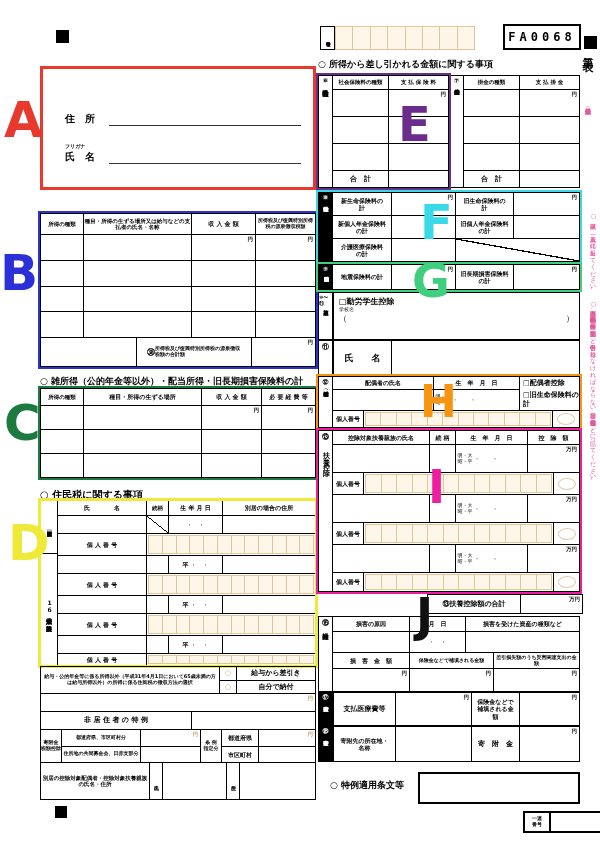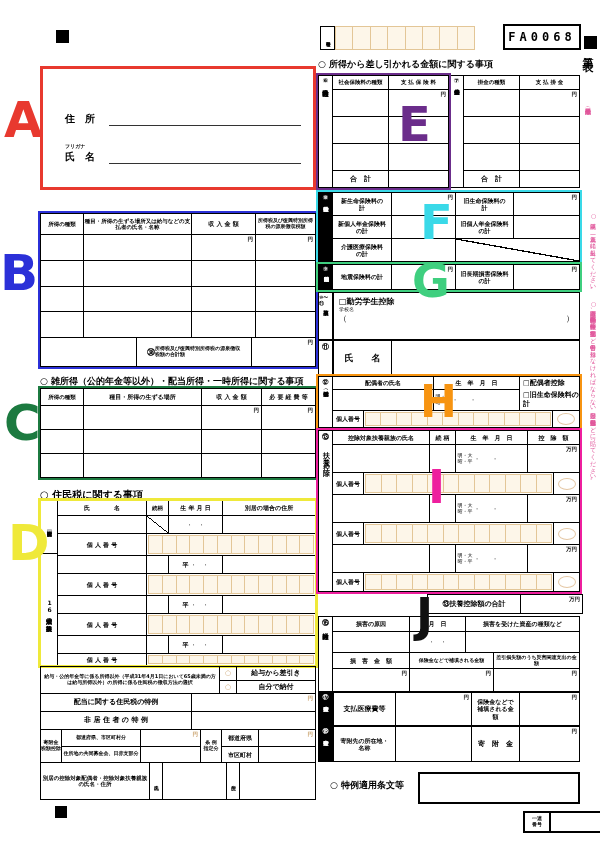--- a/index.html
+++ b/index.html
@@ -122,21 +122,21 @@
         <span class="lbl f8">㊳</span>
         <span class="lbl f5" style="width:86px;text-align:left">所得税及び復興特別所得税の源泉徴収税額の合計額</span>
       </div>
       <div class="c" style="flex:1">
           <span class="yen">円</span>
         </div>
     </div>
   </div>
   <div class="overlay" style="left:38px;top:211px;width:280px;height:158px;border:2.5px solid #2b30d8"></div>
 
-  <div class="abs lbl f9" style="left:40px;top:375px">○ 雑所得（公的年金等以外）・配当所得・一時所得に関する事項</div>
+  <div class="abs lbl f9" style="left:40px;top:375px">○ 雑所得（公的年金等以外）・配当所得・旧長期損害保険料の計</div>
   <div class="abs tbl" style="left:40px;top:388px;width:276px;height:90px">
     <div class="row" style="flex:0 0 16px">
       <div class="c cen lbl f55" style="width:42px">所得の種類</div>
       <div class="c cen lbl f6" style="width:118px">種目・所得の生ずる場所</div>
       <div class="c cen lbl f6" style="width:60px">収 入 金 額</div>
       <div class="c cen lbl f6" style="flex:1">必 要 経 費 等</div>
     </div>
     <div class="row rowb">
         <div class="c" style="width:42px"></div>
         <div class="c" style="width:118px"></div>
@@ -293,21 +293,20 @@
           <span class="cen" style="width:16px;border-right:1px solid #000;color:#c9a06a;font-size:7px">○</span>
           <span class="cen lbl f7" style="flex:1">給与から差引き</span>
         </div>
         <div style="flex:1;display:flex">
           <span class="cen" style="width:16px;border-right:1px solid #000;color:#c9a06a;font-size:7px">○</span>
           <span class="cen lbl f7" style="flex:1">自分で納付</span>
         </div>
       </div>
     </div>
     <div class="row rowb" style="flex:0 0 17px">
-      <div class="c cen lbl f7" style="width:150px">配当に関する住民税の特例</div>
       <div class="c" style="flex:1">
           <span class="yen" style="color:#c9a06a">円</span>
         </div>
     </div>
     <div class="row rowb" style="flex:0 0 17px">
       <div class="c cen lbl f7" style="width:150px">非 居 住 者 の 特 例</div>
       <div class="c" style="flex:1"></div>
     </div>
     <div class="row rowb" style="flex:0 0 32px">
       <div class="c cen" style="width:20px">

